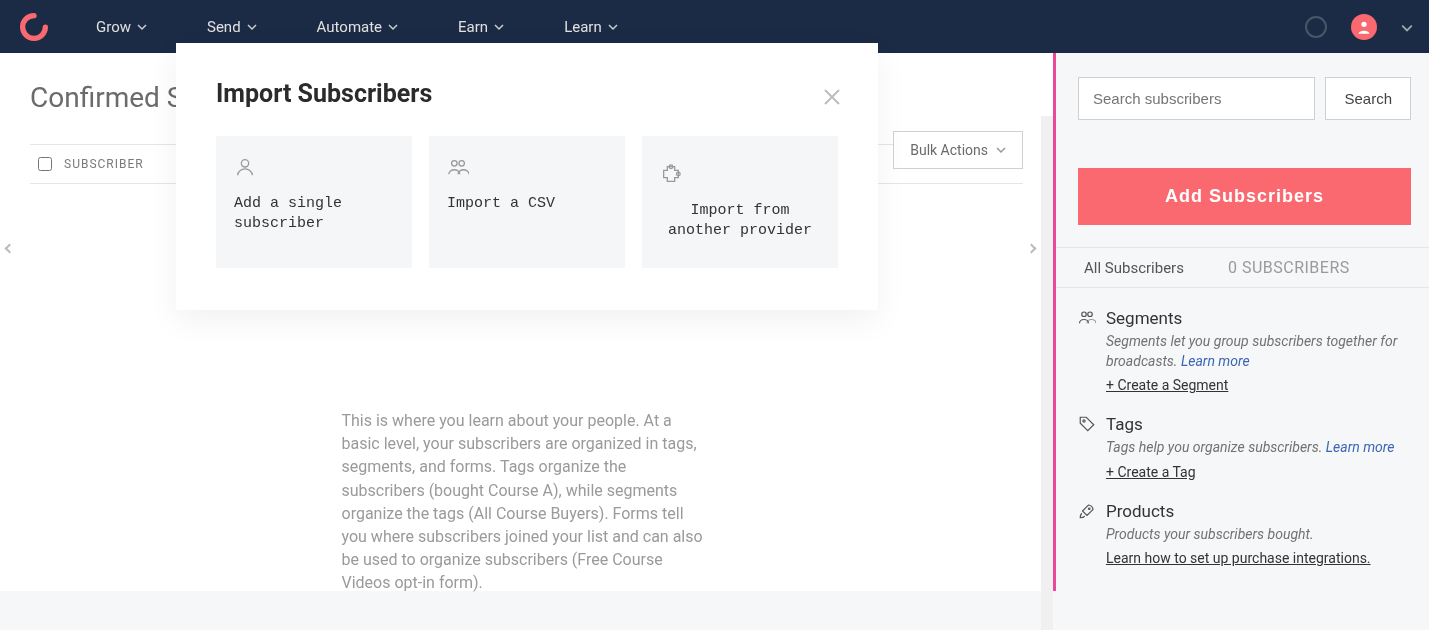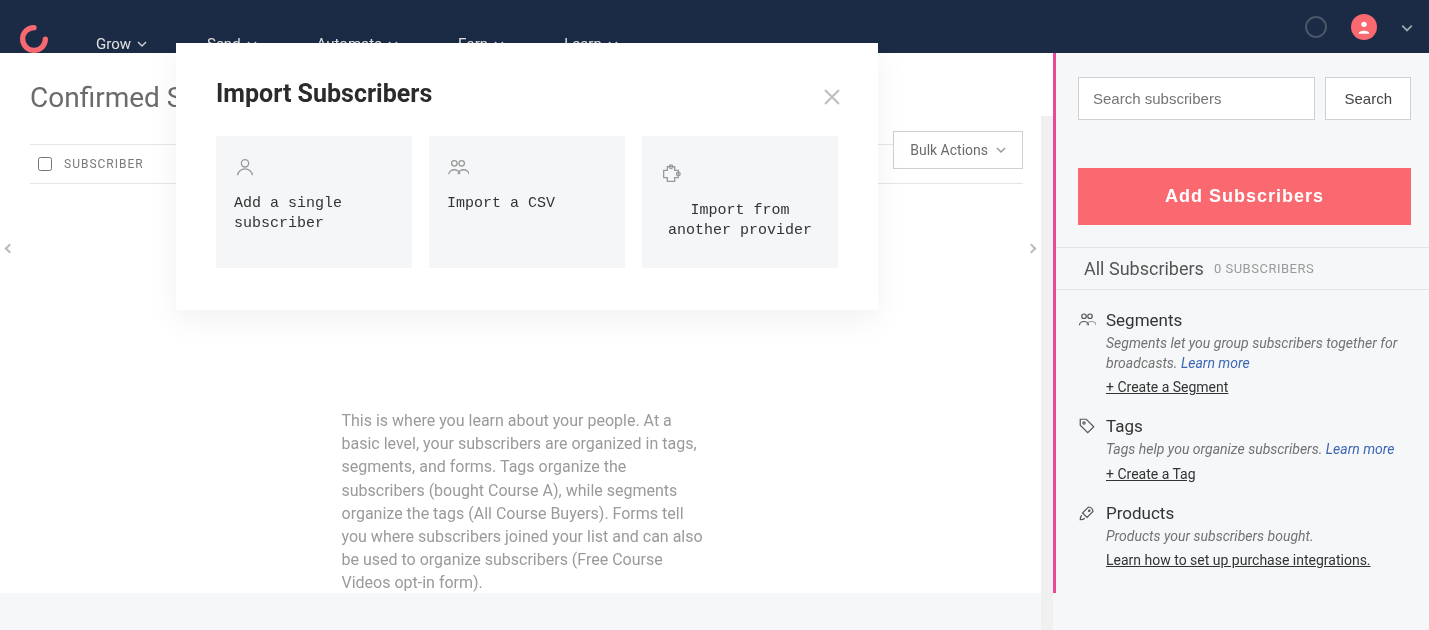--- a/index.html
+++ b/index.html
@@ -1,19 +1,19 @@
 <!DOCTYPE html>
 <html><head>
 <meta charset="utf-8">
 <style>
   * { box-sizing: border-box; margin: 0; padding: 0; }
   body { font-family: -apple-system, BlinkMacSystemFont, "Segoe UI", Roboto, Helvetica, Arial, sans-serif; background: #f5f7f8; color: #333; width: 1429px; height: 630px; overflow: hidden; position: relative; }
   
   
-  .topnav { background: #1c2b45; height: 53px; display: flex; align-items: flex-end; padding: 0 20px; position: relative; }
+  .topnav { background: #1c2b45; height: 53px; display: flex; align-items: center; padding: 0 20px; position: relative; }
   .logo { width: 28px; height: 28px; margin-right: 48px; }
   .nav-items { display: flex; gap: 60px; }
   .nav-item { color: #e0e0e0; font-size: 15px; display: flex; align-items: center; gap: 6px; cursor: pointer; }
   .chevron { width: 10px; height: 10px; display: inline-block; }
   .chevron svg { display:block; }
   .nav-right { position: absolute; right: 18px; top: 50%; transform: translateY(-50%); display: flex; align-items: center; gap: 24px; }
   .spinner { width: 22px; height: 22px; border: 2px solid #4a5568; border-radius: 50%; }
   .avatar { width: 26px; height: 26px; border-radius: 50%; background: #fb6970; display:flex; align-items:center; justify-content:center; }
   .avatar svg { width:16px; height:16px; }
   
@@ -29,22 +29,22 @@
   
   .help-text { position:absolute; left: 50%; transform: translateX(-50%); top: 356px; width: 370px; color:#9a9a9a; font-size:16px; line-height:1.45; }
 
   
   .right-col { width: 376px; background: #f5f7f8; border-left: 3px solid #ec4899; padding: 24px 18px 24px 22px; display:flex; flex-direction:column; gap:0; }
   .search-row { display:flex; gap:10px; }
   .search-input { flex:1; padding:12px 14px; border:1px solid #d0d0d0; font-size:15px; background:#fff; }
   .search-btn { padding:12px 18px; border:1px solid #d0d0d0; background:#fff; font-size:15px; cursor:pointer; color:#444; }
   .add-sub-btn { margin-top: 48px; background:#fb6970; color:#fff; border:none; letter-spacing:1px; font-size:18px; font-weight:600; padding: 18px 0; cursor:pointer; }
   .all-sub-row { margin: 22px -22px 0 -22px; padding: 10px 28px; border-top:1px solid #e5e5e5; border-bottom:1px solid #e5e5e5; display:flex; align-items:center; gap:10px; background:#f5f7f8; }
-  .all-sub-label { font-size:18px; color:#555; }
-  .all-sub-count { font-size:13px; letter-spacing:0.5px; color:#9a9a9a; }
+  .all-sub-label { font-size:15px; color:#555; }
+  .all-sub-count { font-size:16px; letter-spacing:0.5px; color:#9a9a9a;margin-left:34px; }
   
   .side-section { margin-top: 20px; }
   .side-section-header { display:flex; align-items:center; gap:10px; }
   .side-section-icon { width:18px; height:18px; color:#555; flex-shrink:0; }
   .side-section-title { font-size:17px; color:#333; }
   .side-section-desc { margin-left:28px; margin-top:4px; font-style:italic; color:#727272; font-size:14px; line-height:1.4; }
   .side-section-desc a { color:#3c66b5; text-decoration:none; }
   .side-action { margin-left:28px; margin-top:6px; font-size:14px; color:#333; text-decoration:underline; cursor:pointer; display:inline-block; }
   
   

